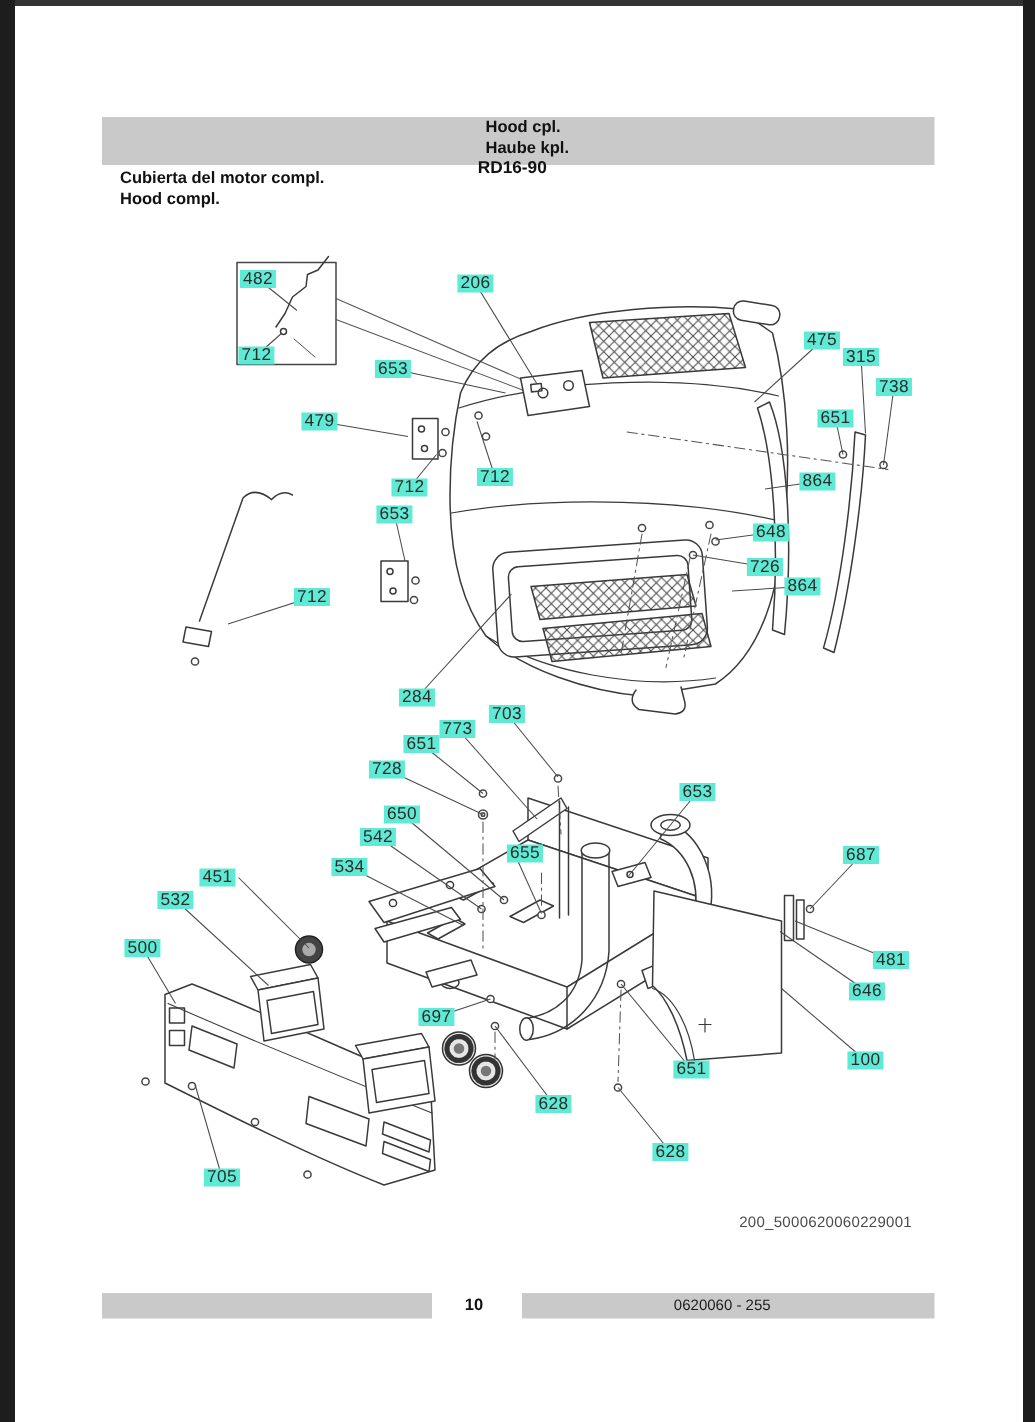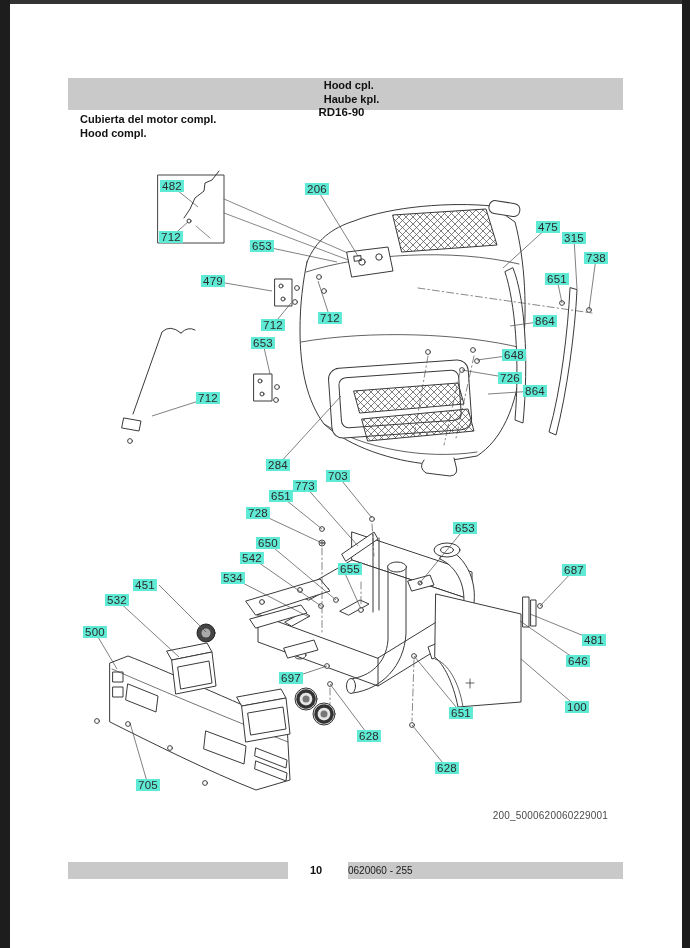--- a/index.html
+++ b/index.html
@@ -24,21 +24,21 @@
   }
 
   
   .figure-code{
     position:absolute;top:810px;right:82px;font-size:10px;color:#4a4a4a;letter-spacing:0.2px;margin-left:36px;
   }
 
   
   .footer-bar{position:absolute;top:862px;height:17px;}
   #footer-bar-left{left:68px;width:220px;}
-  #footer-bar-right{left:348px;width:275px;text-align:left;line-height:17px;font-size:10px;color:#1a1a1a;padding-right:0;}
+  #footer-bar-right{left:348px;width:275px;text-align:center;line-height:17px;font-size:10px;color:#1a1a1a;padding-right:0;}
   #footer-bar-right span{padding-right:8px;display:inline-block;}
   .page-number{
     position:absolute;left:286px;top:862px;width:60px;text-align:center;
     font-weight:bold;font-size:11px;color:#111;line-height:17px;
   }
 
   svg{position:absolute;left:0;top:0;}
   .part-label{
     position:absolute;transform:translate(-50%,-50%);
     font-size:11.5px;color:#2b2b2b;background:#5eead4;padding:0 2px;letter-spacing:0.3px;

